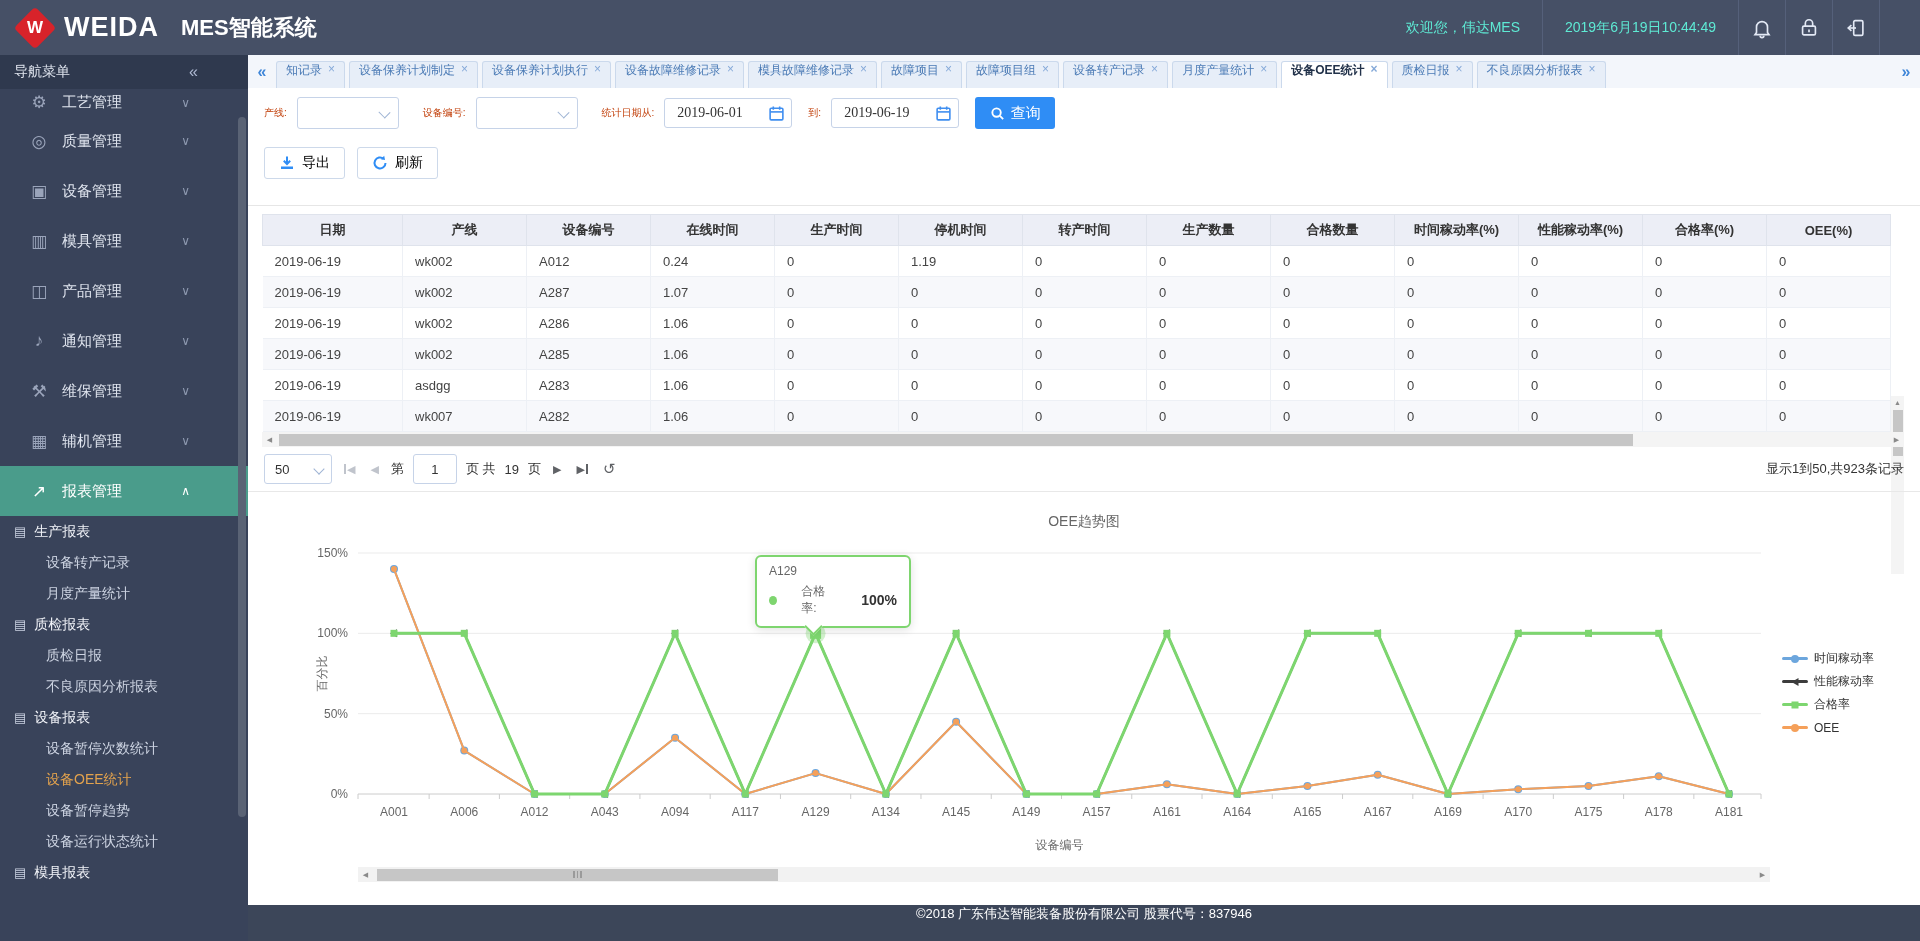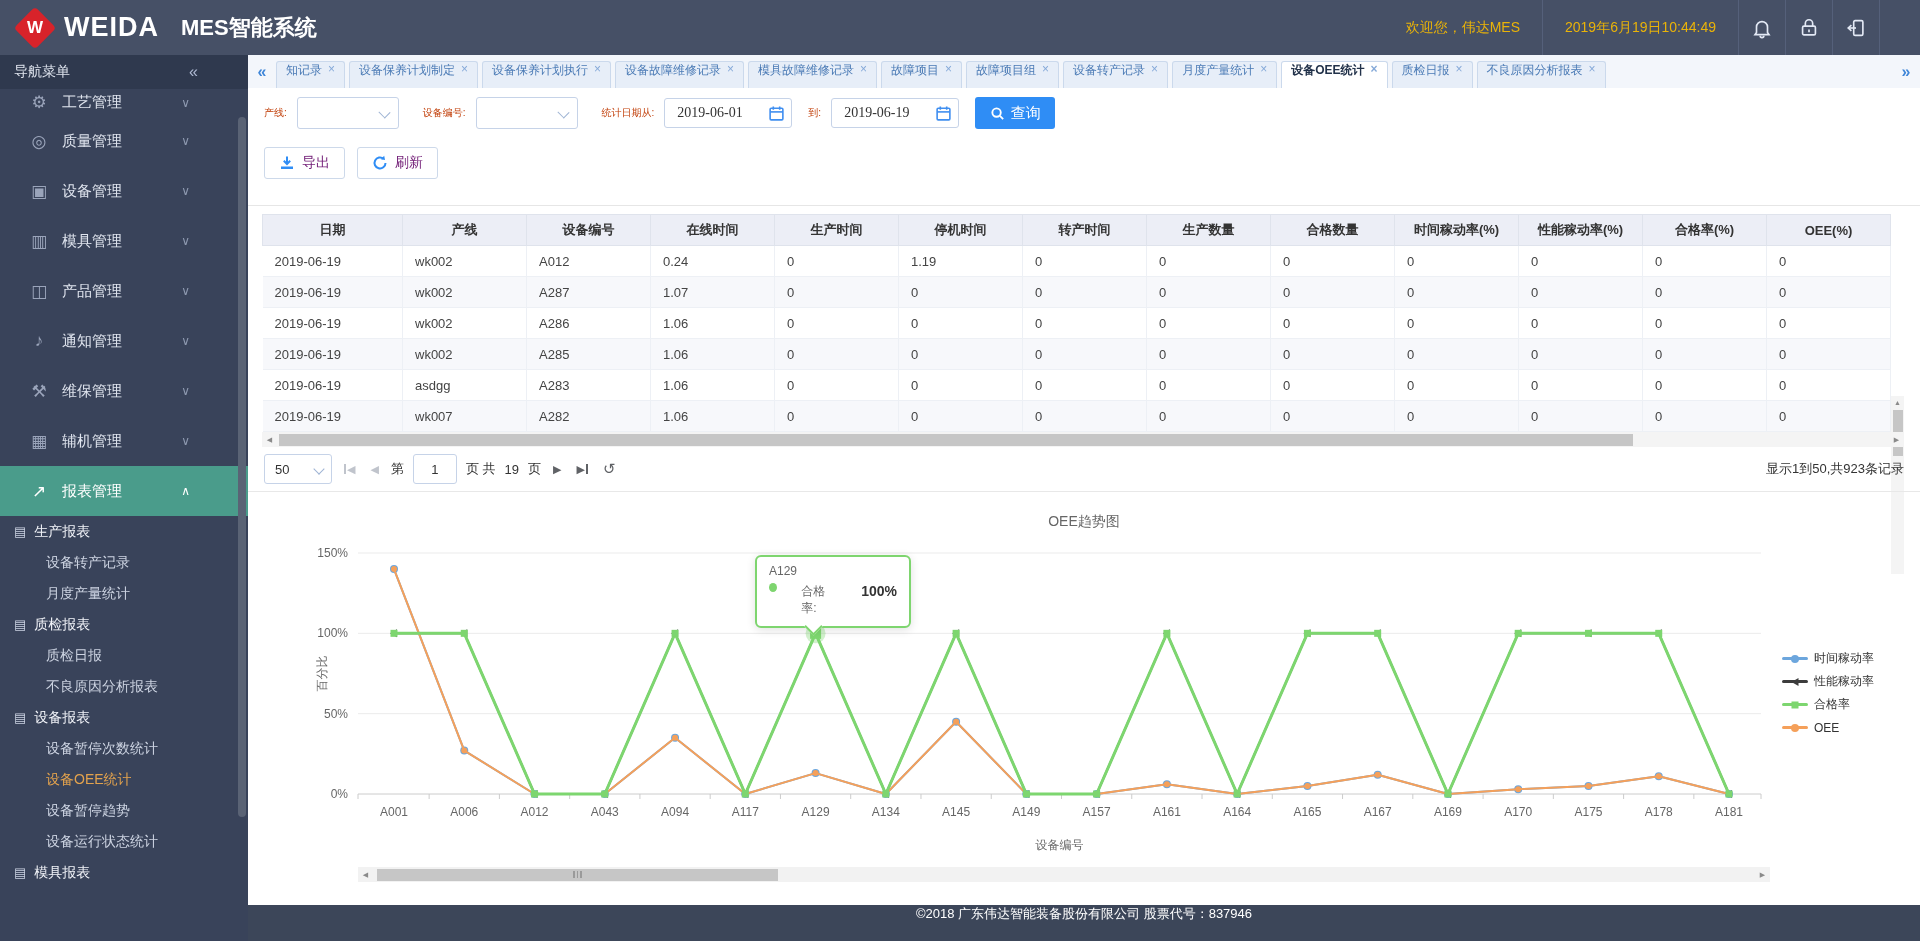--- a/index.html
+++ b/index.html
@@ -9,21 +9,21 @@
   
   .topbar{position:absolute;top:0;left:0;right:0;height:55px;background:#465066;
     display:flex;align-items:center;justify-content:space-between;color:#fff;}
   .brand{display:flex;align-items:center;padding-left:14px;}
   .logo{width:30px;height:30px;background:#d8232a;transform:rotate(45deg);border-radius:4px;
     display:flex;align-items:center;justify-content:center;margin:0 14px 0 6px;}
   .logo span{transform:rotate(-45deg);font-weight:bold;font-size:17px;color:#fff;}
   .brand-name{font-size:27px;font-weight:bold;letter-spacing:1px;margin-right:22px;}
   .app-title{font-size:22px;font-weight:bold;}
   .top-right{display:flex;align-items:center;height:100%;margin-right:40px;}
-  .top-right .txt{font-size:14px;color:#eab308;padding:0 22px;}
+  .top-right .txt{font-size:14px;color:#5eead4;padding:0 22px;}
   .tdiv{width:1px;height:55px;background:#55607a;}
   .icon-cell{width:46px;height:55px;display:flex;align-items:center;justify-content:center;cursor:pointer;}
   .icon-cell svg{stroke:#e3e9f5;}
 
   
   .sidebar{position:absolute;top:55px;left:0;bottom:0;width:248px;background:#39435a;overflow:hidden;}
   .nav-head{height:34px;background:#2f394e;display:flex;align-items:center;
     padding:0 50px 0 14px;color:#dfe4ee;font-size:14px;}
   .nav-head .col{margin-left:auto;color:#aeb9d2;font-size:16px;cursor:pointer;}
   .side-item{height:50px;display:flex;align-items:center;padding:0 58px 0 29px;
@@ -67,21 +67,21 @@
     display:flex;align-items:center;padding:0 6px 0 10px;box-sizing:border-box;cursor:text;}
   .fdate input{border:none;outline:none;width:84px;font-size:14px;color:#333;
     font-family:Liberation Serif, serif;background:transparent;}
   .fdate svg{margin-left:auto;}
   .search-btn{height:32px;width:80px;background:#2f8df5;border:none;border-radius:3px;color:#fff;
     font-size:15px;display:flex;align-items:center;justify-content:center;gap:6px;cursor:pointer;margin-left:6px;}
 
   
   .toolbar{position:absolute;top:92px;left:16px;display:flex;gap:12px;}
   .tool-btn{height:32px;padding:12px 14px;background:#fff;border:1px solid #cdd9ea;border-radius:3px;
-    display:flex;align-items:center;gap:7px;font-size:14px;color:#701a75;cursor:pointer;}
+    display:flex;align-items:center;gap:7px;font-size:14px;color:#000000;cursor:pointer;}
 
   
   .grid-panel{position:absolute;top:150px;left:0;right:0;height:236px;border-top:1px solid #e6e6e6;}
   table{border-collapse:collapse;table-layout:fixed;margin:8px 0 0 14px;width:1628px;font-size:13px;}
   thead th{height:30px;background:#eceef6;border:1px solid #dfe3ec;border-top:1px solid #dfe3ec;
     font-weight:600;color:#333;text-align:center;padding:0 6px;overflow:hidden;white-space:nowrap;}
   tbody td{height:30px;border-bottom:1px solid #edf0f5;border-right:1px solid #edf0f5;
     color:#444;padding:0 12px;text-align:left;overflow:hidden;white-space:nowrap;}
   tbody tr:nth-child(even){background:#f7f8fb;}
   
@@ -118,21 +118,21 @@
   .chart-title{position:absolute;top:18px;left:0;width:1672px;text-align:center;font-size:14px;color:#666;}
   #chart{position:absolute;left:62px;top:40px;}
   .legend{position:absolute;left:1534px;top:152px;}
   .legend-item{display:flex;align-items:center;height:23px;cursor:pointer;}
   .lg-line{position:relative;width:26px;height:3px;border-radius:2px;margin-right:6px;}
   .lg-mark{position:absolute;left:50%;top:50%;transform:translate(-50%,-50%);}
   .lg-label{font-size:12px;color:#333;}
   .tooltip{position:absolute;left:507px;top:60px;width:128px;background:#fff;border:2px solid #7ed56f;
     border-radius:6px;padding:7px 12px 9px;box-shadow:0 2px 10px rgba(0,0,0,.12);z-index:5;}
   .tt-title{font-size:12px;color:#666;margin-bottom:5px;}
-  .tt-row{display:flex;gap:24px;font-size:12px;color:#666;}
+  .tt-row{display:flex;align-items:center;gap:24px;font-size:12px;color:#666;}
   .tt-dot{width:9px;height:9px;border-radius:50%;background:#7ed56f;}
   .tt-value{font-size:14px;font-weight:bold;color:#333;}
   .tt-arrow{position:absolute;left:50px;bottom:-7px;width:11px;height:11px;background:#fff;
     border-right:2px solid #7ed56f;border-bottom:2px solid #7ed56f;transform:rotate(45deg);}
   .chart-hscroll{position:absolute;left:110px;top:372px;width:1412px;height:15px;background:#f2f2f2;
     display:flex;align-items:center;}
   .chart-hthumb{left:4px;width:29%;display:flex;align-items:center;justify-content:center;gap:2px;}
   .grip{width:1.5px;height:7px;background:#9a9a9a;}
 
   

